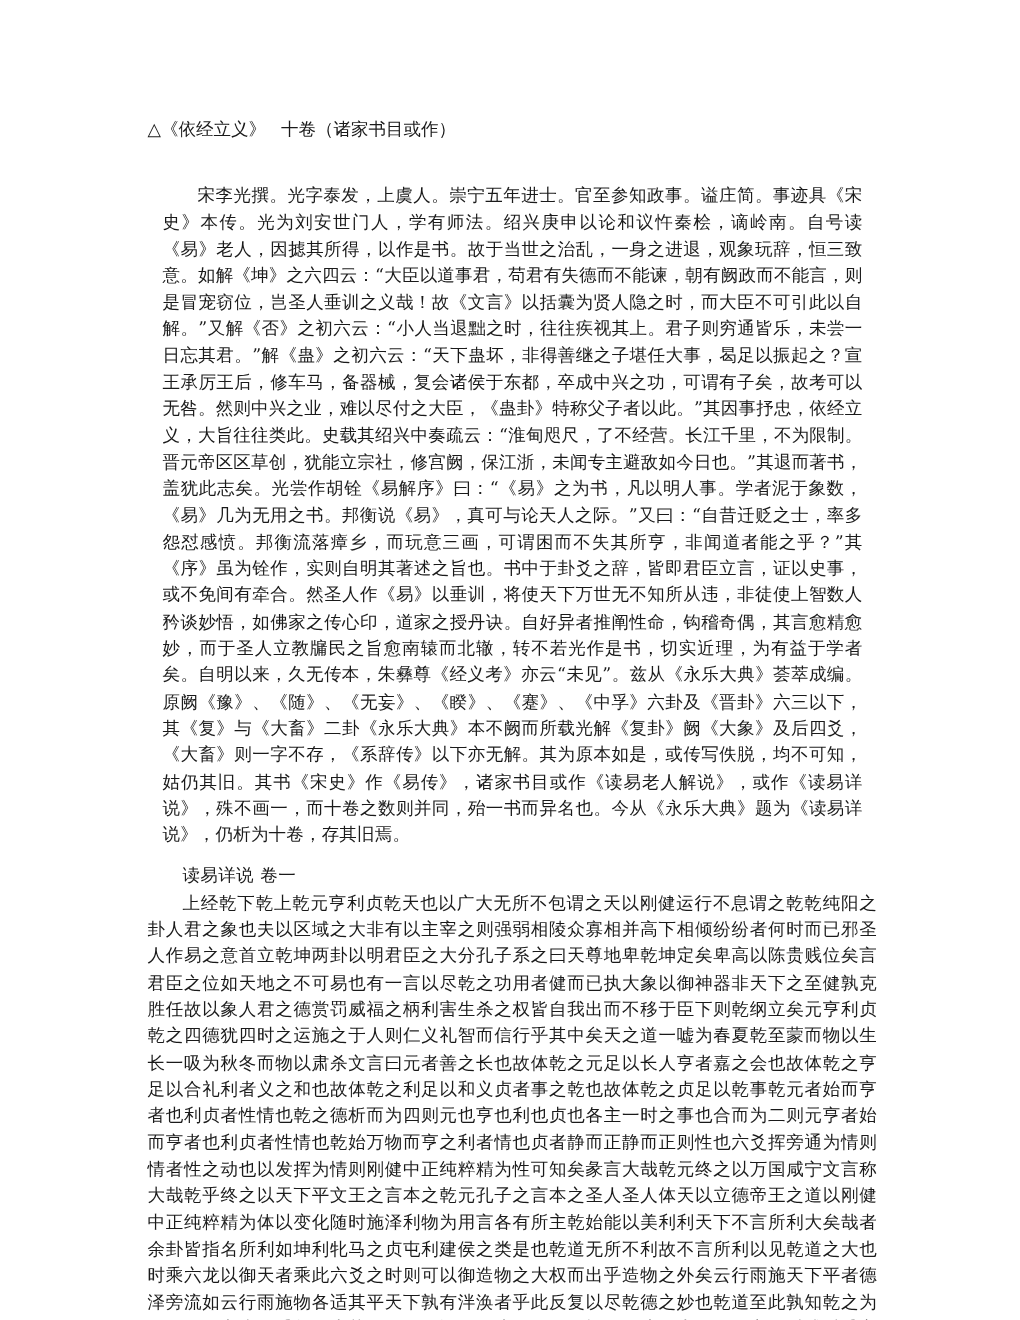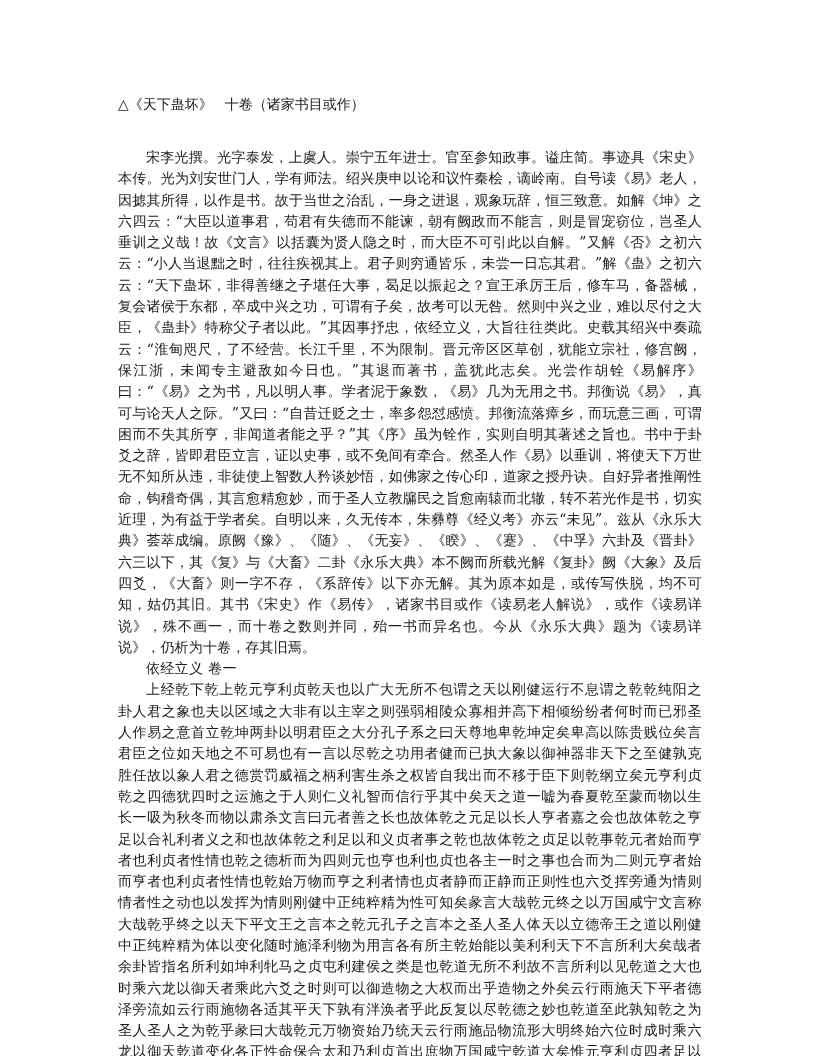--- a/index.html
+++ b/index.html
@@ -25,21 +25,21 @@
       font-size: 14px;
       line-height: 20px;
       margin: 0 0 33px 0;
       letter-spacing: 0px;
       white-space: nowrap;
     }
     .title .sep { display: inline-block; width: 12px; }
     .para {
       font-size: 14px;
       line-height: 21.3px;
-      margin: 0;
+      margin: 12px;
       text-align: justify;
       text-align-last: left;
       text-indent: 28px;
       word-break: break-all;
       letter-spacing: 0.15px;
     }
     .vol-heading {
       font-size: 14px;
       line-height: 21.3px;
       margin: 0;
@@ -56,23 +56,23 @@
       text-indent: 28px;
       word-break: break-all;
       letter-spacing: 0.6px;
     }
   </style>
 </head>
 <body>
 
 <div class="page">
   <div class="title">
-    <span>△</span><span>《天下蛊坏》</span><span class="sep"></span><span>十卷（诸家书目或作）</span>
+    <span>△</span><span>《依经立义》</span><span class="sep"></span><span>十卷（诸家书目或作）</span>
   </div>
 
   <p class="para">宋李光撰。光字泰发，上虞人。崇宁五年进士。官至参知政事。谥庄简。事迹具《宋史》本传。光为刘安世门人，学有师法。绍兴庚申以论和议忤秦桧，谪岭南。自号读《易》老人，因摅其所得，以作是书。故于当世之治乱，一身之进退，观象玩辞，恒三致意。如解《坤》之六四云：“大臣以道事君，苟君有失德而不能谏，朝有阙政而不能言，则是冒宠窃位，岂圣人垂训之义哉！故《文言》以括囊为贤人隐之时，而大臣不可引此以自解。”又解《否》之初六云：“小人当退黜之时，往往疾视其上。君子则穷通皆乐，未尝一日忘其君。”解《蛊》之初六云：“天下蛊坏，非得善继之子堪任大事，曷足以振起之？宣王承厉王后，修车马，备器械，复会诸侯于东都，卒成中兴之功，可谓有子矣，故考可以无咎。然则中兴之业，难以尽付之大臣，《蛊卦》特称父子者以此。”其因事抒忠，依经立义，大旨往往类此。史载其绍兴中奏疏云：“淮甸咫尺，了不经营。长江千里，不为限制。晋元帝区区草创，犹能立宗社，修宫阙，保江浙，未闻专主避敌如今日也。”其退而著书，盖犹此志矣。光尝作胡铨《易解序》曰：“《易》之为书，凡以明人事。学者泥于象数，《易》几为无用之书。邦衡说《易》，真可与论天人之际。”又曰：“自昔迁贬之士，率多怨怼感愤。邦衡流落瘴乡，而玩意三画，可谓困而不失其所亨，非闻道者能之乎？”其《序》虽为铨作，实则自明其著述之旨也。书中于卦爻之辞，皆即君臣立言，证以史事，或不免间有牵合。然圣人作《易》以垂训，将使天下万世无不知所从违，非徒使上智数人矜谈妙悟，如佛家之传心印，道家之授丹诀。自好异者推阐性命，钩稽奇偶，其言愈精愈妙，而于圣人立教牖民之旨愈南辕而北辙，转不若光作是书，切实近理，为有益于学者矣。自明以来，久无传本，朱彝尊《经义考》亦云“未见”。兹从《永乐大典》荟萃成编。原阙《豫》、《随》、《无妄》、《睽》、《蹇》、《中孚》六卦及《晋卦》六三以下，其《复》与《大畜》二卦《永乐大典》本不阙而所载光解《复卦》阙《大象》及后四爻，《大畜》则一字不存，《系辞传》以下亦无解。其为原本如是，或传写佚脱，均不可知，姑仍其旧。其书《宋史》作《易传》，诸家书目或作《读易老人解说》，或作《读易详说》，殊不画一，而十卷之数则并同，殆一书而异名也。今从《永乐大典》题为《读易详说》，仍析为十卷，存其旧焉。</p>
 
   <div class="vol-heading">
-    <span>依经立义</span><span class="gap"></span><span>卷一</span>
+    <span>读易详说</span><span class="gap"></span><span>卷一</span>
   </div>
 
   <p class="body-text">上经乾下乾上乾元亨利贞乾天也以广大无所不包谓之天以刚健运行不息谓之乾乾纯阳之卦人君之象也夫以区域之大非有以主宰之则强弱相陵众寡相并高下相倾纷纷者何时而已邪圣人作易之意首立乾坤两卦以明君臣之大分孔子系之曰天尊地卑乾坤定矣卑高以陈贵贱位矣言君臣之位如天地之不可易也有一言以尽乾之功用者健而已执大象以御神器非天下之至健孰克胜任故以象人君之德赏罚威福之柄利害生杀之权皆自我出而不移于臣下则乾纲立矣元亨利贞乾之四德犹四时之运施之于人则仁义礼智而信行乎其中矣天之道一嘘为春夏乾至蒙而物以生长一吸为秋冬而物以肃杀文言曰元者善之长也故体乾之元足以长人亨者嘉之会也故体乾之亨足以合礼利者义之和也故体乾之利足以和义贞者事之乾也故体乾之贞足以乾事乾元者始而亨者也利贞者性情也乾之德析而为四则元也亨也利也贞也各主一时之事也合而为二则元亨者始而亨者也利贞者性情也乾始万物而亨之利者情也贞者静而正静而正则性也六爻挥旁通为情则情者性之动也以发挥为情则刚健中正纯粹精为性可知矣彖言大哉乾元终之以万国咸宁文言称大哉乾乎终之以天下平文王之言本之乾元孔子之言本之圣人圣人体天以立德帝王之道以刚健中正纯粹精为体以变化随时施泽利物为用言各有所主乾始能以美利利天下不言所利大矣哉者余卦皆指名所利如坤利牝马之贞屯利建侯之类是也乾道无所不利故不言所利以见乾道之大也时乘六龙以御天者乘此六爻之时则可以御造物之大权而出乎造物之外矣云行雨施天下平者德泽旁流如云行雨施物各适其平天下孰有泮涣者乎此反复以尽乾德之妙也乾道至此孰知乾之为圣人圣人之为乾乎彖曰大哉乾元万物资始乃统天云行雨施品物流形大明终始六位时成时乘六龙以御天乾道变化各正性命保合太和乃利贞首出庶物万国咸宁乾道大矣惟元亨利贞四者足以尽之乾以一元之气生养万物物莫不禀气于元天何为哉故曰大哉乾元万物资始乃统天也鼓之以雷霆润之以风雨云行雨施然后蛰者以奋甲者以坼草木鸟兽流动分形形质呈露矣此释乾之所谓元亨也大明终始六位时成时乘六龙以御天者圣人体元亨之德运用造化以成位乎其中也天之道有终有始四时之代谢六子之运动循环无穷圣人大</p>
 </div>
 
 </body></html>

